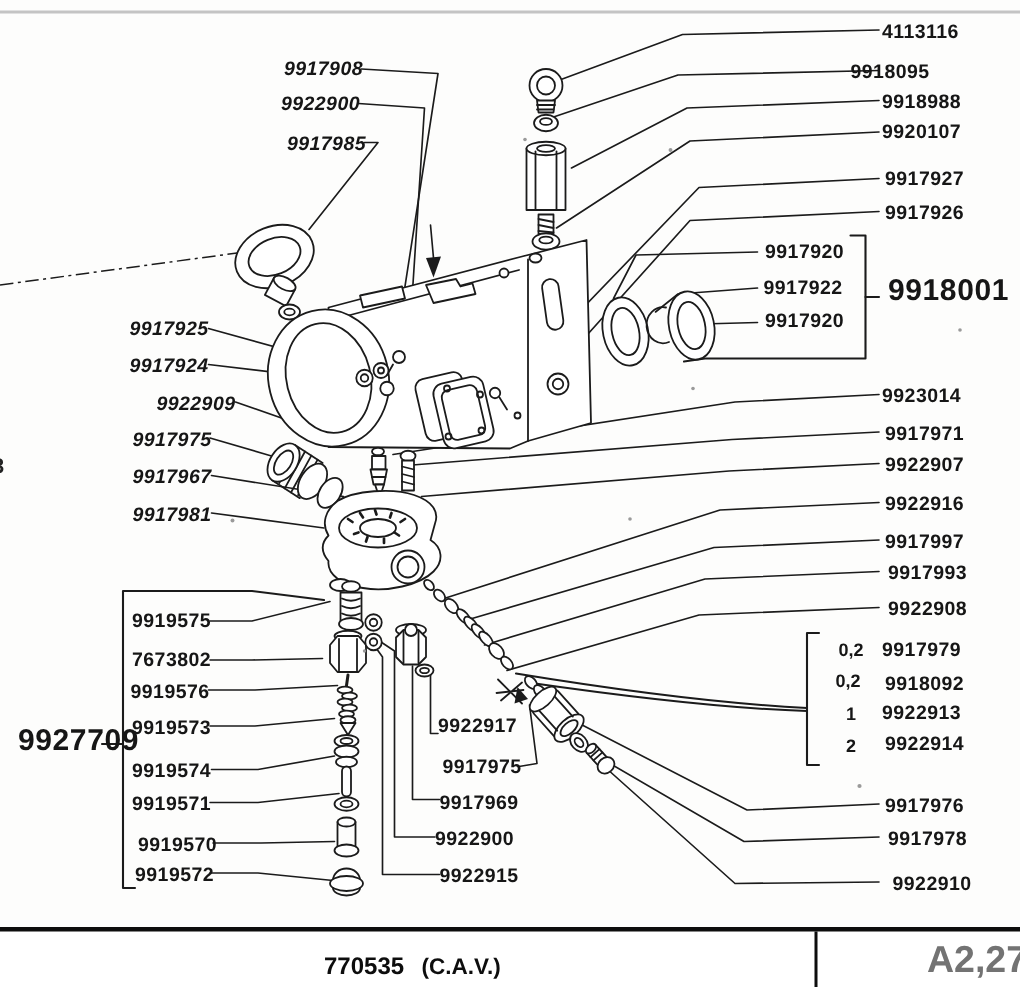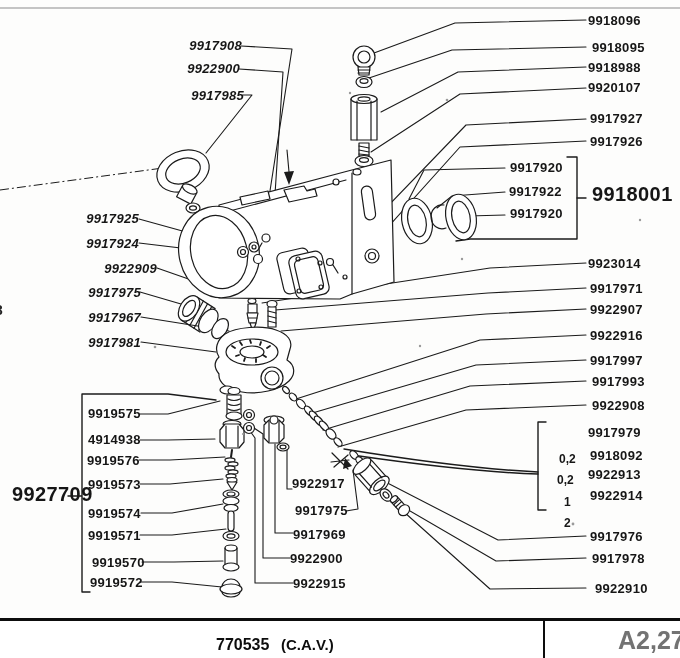--- a/index.html
+++ b/index.html
@@ -3,21 +3,21 @@
 <meta charset="utf-8">
 <style>
   html,body{margin:0;padding:0;background:#fff;}
   #page{position:relative;width:680px;height:658px;background:#fdfdfc;overflow:hidden;
         font-family:"Liberation Sans",sans-serif;}
   #art{position:absolute;left:0;top:0;}
   .lbl{position:absolute;font:700 13px/13px "Liberation Sans",sans-serif;color:#161616;
        white-space:nowrap;letter-spacing:.3px;}
   .ra{width:54px;text-align:right;font-style:italic;}
   .big{font-size:20px;letter-spacing:.4px;}
-  .qty{position:absolute;font:700 12px/12px "Liberation Sans",sans-serif;color:#161616;margin-top:26px;}
+  .qty{position:absolute;font:700 12px/12px "Liberation Sans",sans-serif;color:#161616;}
   #top-rule{position:absolute;left:0;top:7px;width:680px;height:2px;background:#c4c4c4;}
   #edge-frag{position:absolute;left:-5px;top:303px;font:700 14px/14px "Liberation Sans",sans-serif;color:#222;}
   #footer{position:absolute;left:0;top:618px;width:680px;height:40px;background:#fff;
           border-top:3px solid #0d0d0d;}
   #f-title{position:absolute;left:2px;top:12px;font:800 20px/20px "Liberation Sans",sans-serif;
            letter-spacing:5px;color:#0d0d0d;}
   #f-code{position:absolute;left:216px;top:16px;font:800 16px/16px "Liberation Sans",sans-serif;color:#0d0d0d;}
   #f-std{position:absolute;left:281px;top:16px;font:800 15px/15px "Liberation Sans",sans-serif;color:#0d0d0d;}
   #f-div{position:absolute;left:543px;top:0;width:2px;height:40px;background:#0d0d0d;}
   #f-page{position:absolute;left:606px;top:7px;font:800 25px/25px "Liberation Sans",sans-serif;color:#737373;margin-left:12px;}
@@ -309,36 +309,36 @@
 
   <div class="lbl ra" style="left:85px;top:212px">9917925</div>
   <div class="lbl ra" style="left:85px;top:237px">9917924</div>
   <div class="lbl ra" style="left:103px;top:262px">9922909</div>
   <div class="lbl ra" style="left:87px;top:286px">9917975</div>
   <div class="lbl ra" style="left:87px;top:311px">9917967</div>
   <div class="lbl ra" style="left:87px;top:336px">9917981</div>
 
   <div class="lbl big" style="left:12px;top:488px">9927709</div>
   <div class="lbl" style="left:88px;top:407px">9919575</div>
-  <div class="lbl" style="left:88px;top:433px">4914938</div>
+  <div class="lbl" style="left:88px;top:433px">7673802</div>
   <div class="lbl" style="left:87px;top:454px">9919576</div>
   <div class="lbl" style="left:88px;top:478px">9919573</div>
   <div class="lbl" style="left:88px;top:507px">9919574</div>
   <div class="lbl" style="left:88px;top:529px">9919571</div>
   <div class="lbl" style="left:92px;top:556px">9919570</div>
   <div class="lbl" style="left:90px;top:576px">9919572</div>
 
   <div class="lbl" style="left:292px;top:477px">9922917</div>
   <div class="lbl" style="left:295px;top:504px">9917975</div>
   <div class="lbl" style="left:293px;top:528px">9917969</div>
   <div class="lbl" style="left:290px;top:552px">9922900</div>
   <div class="lbl" style="left:293px;top:577px">9922915</div>
 
-  <div class="lbl" style="left:588px;top:14px">9918096</div>
-  <div class="lbl" style="left:592px;top:41px">9918095</div>
+  <div class="lbl" style="left:588px;top:14px">4113116</div>
+  <div class="lbl" style="left:567px;top:41px">9918095</div>
   <div class="lbl" style="left:588px;top:61px">9918988</div>
   <div class="lbl" style="left:588px;top:81px">9920107</div>
   <div class="lbl" style="left:590px;top:112px">9917927</div>
   <div class="lbl" style="left:590px;top:135px">9917926</div>
 
   <div class="lbl" style="left:510px;top:161px">9917920</div>
   <div class="lbl" style="left:509px;top:185px">9917922</div>
   <div class="lbl" style="left:510px;top:207px">9917920</div>
   <div class="lbl big" style="left:592px;top:188px">9918001</div>
 

